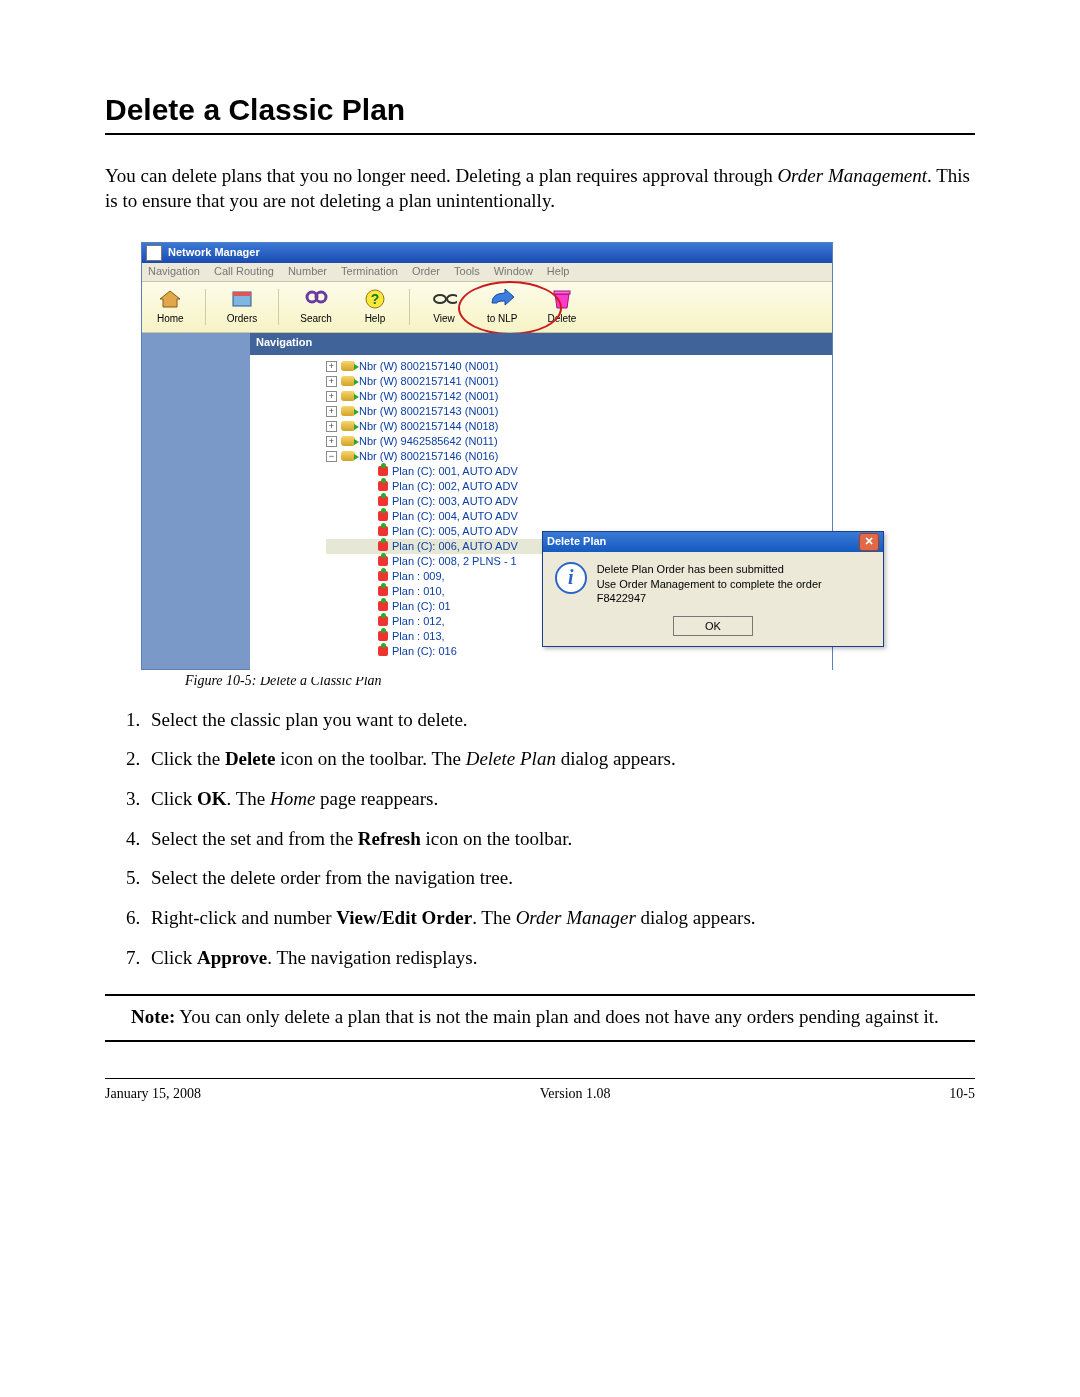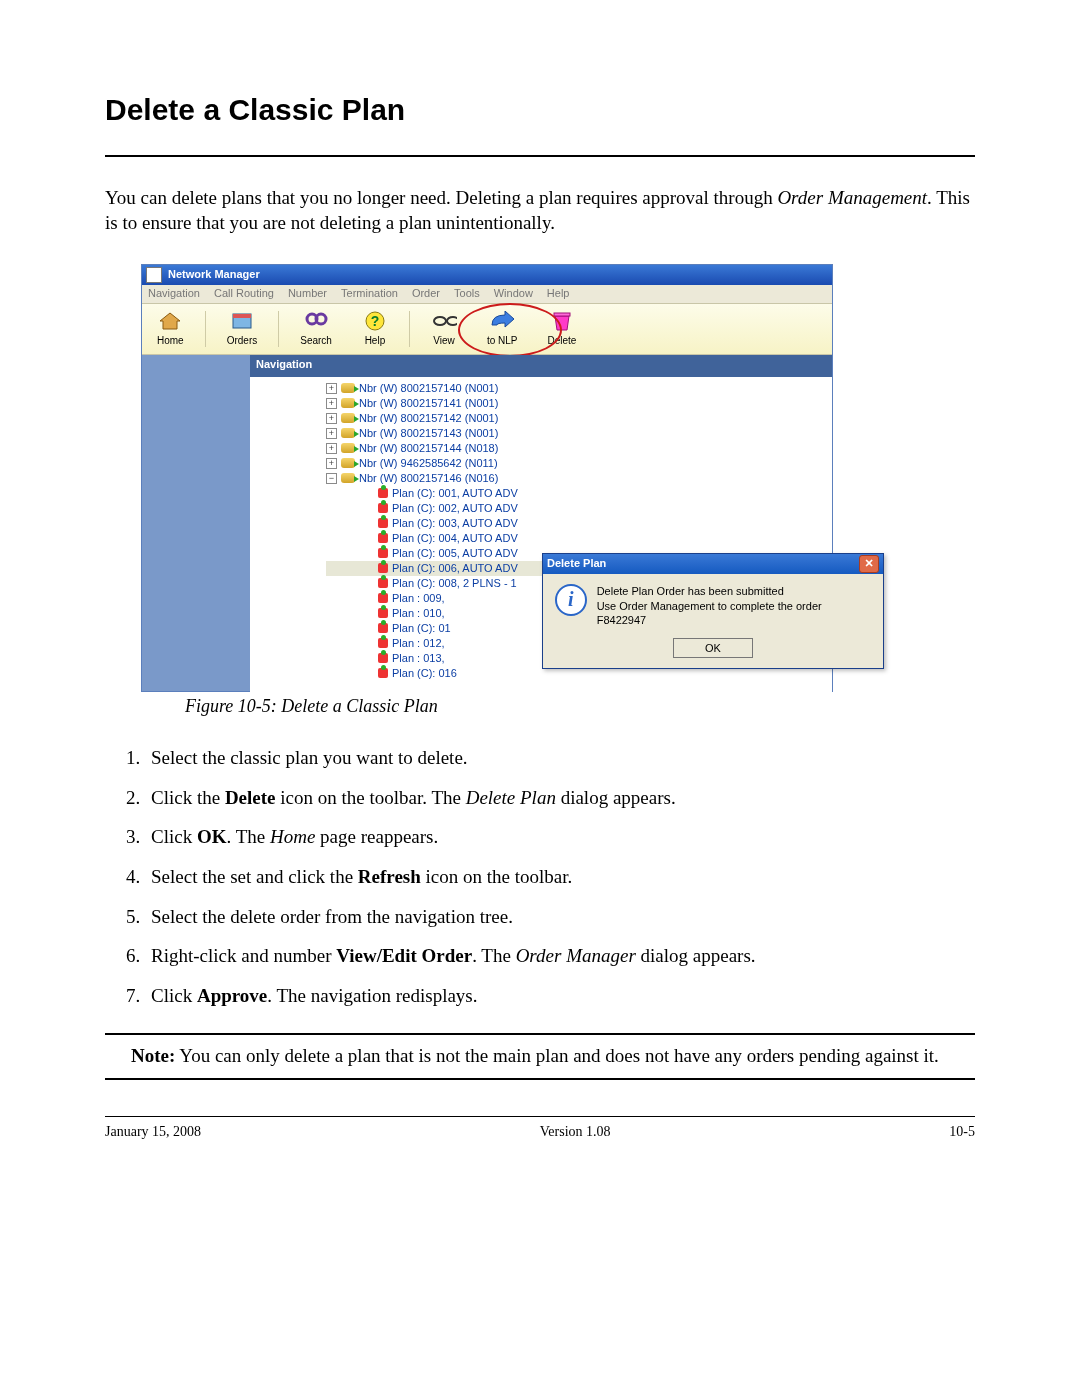--- a/index.html
+++ b/index.html
@@ -11,30 +11,30 @@
     line-height:1.35;
   }
   .page{
     width:870px;
     margin:90px auto 0 auto;
   }
   h1{
     font-family:Arial,Helvetica,sans-serif;
     font-weight:bold;
     font-size:30px;
-    margin:0 0 24px 0;
+    margin:0 0 2px 0;
   }
   .rule{
     border:none;
     border-top:2px solid #000;
     margin:0 0 28px 0;
   }
   .intro{margin:0 0 28px 0;}
   .figure{margin:4px 0 2px 36px;}
-  .figcap{font-style:italic;margin:2px 0 27px 80px;font-size:18px;}
+  .figcap{font-style:italic;margin:2px 0 16px 80px;font-size:14px;}
   ol.steps{padding-left:40px;margin:0;}
   ol.steps>li{margin:0 0 14px 0;padding-left:6px;}
   .notebox-wrap{margin:24px 0 18px 0;}
   .notebox-wrap hr{border:none;border-top:2px solid #000;margin:0;}
   .notebox{padding:8px 4px 10px 26px;}
   .note-label{font-family:Liberation Serif, serif;font-weight:bold;}
   .footer{
     margin-top:36px;
     border-top:1px solid #000;
     padding-top:6px;
@@ -385,21 +385,21 @@
       </div>
 
     </div>
   </div>
   <div class="figcap">Figure 10-5:   Delete a Classic Plan</div>
 
   <ol class="steps" id="steps-list">
       <li>Select the classic plan you want to delete.</li>
       <li><span>Click the </span><b>Delete</b><span> icon on the toolbar. The </span><i>Delete Plan</i><span> dialog appears.</span></li>
       <li><span>Click </span><b>OK</b><span>. The </span><i>Home</i><span> page reappears.</span></li>
-      <li><span>Select the set and click the </span><b>Refresh</b><span> icon on the toolbar.</span></li>
+      <li><span>Select the set and from the </span><b>Refresh</b><span> icon on the toolbar.</span></li>
       <li>Select the delete order from the navigation tree.</li>
       <li><span>Right-click and number </span><b>View/Edit Order</b><span>. The </span><i>Order Manager</i><span> dialog appears.</span></li>
       <li><span>Click </span><b>Approve</b><span>. The navigation redisplays.</span></li>
     </ol>
 
   <div class="notebox-wrap">
     <hr>
     <div class="notebox">
       <span class="note-label">Note:</span><span>  You can only delete a plan that is not the main plan and does not have any orders pending against it.</span>
     </div>

